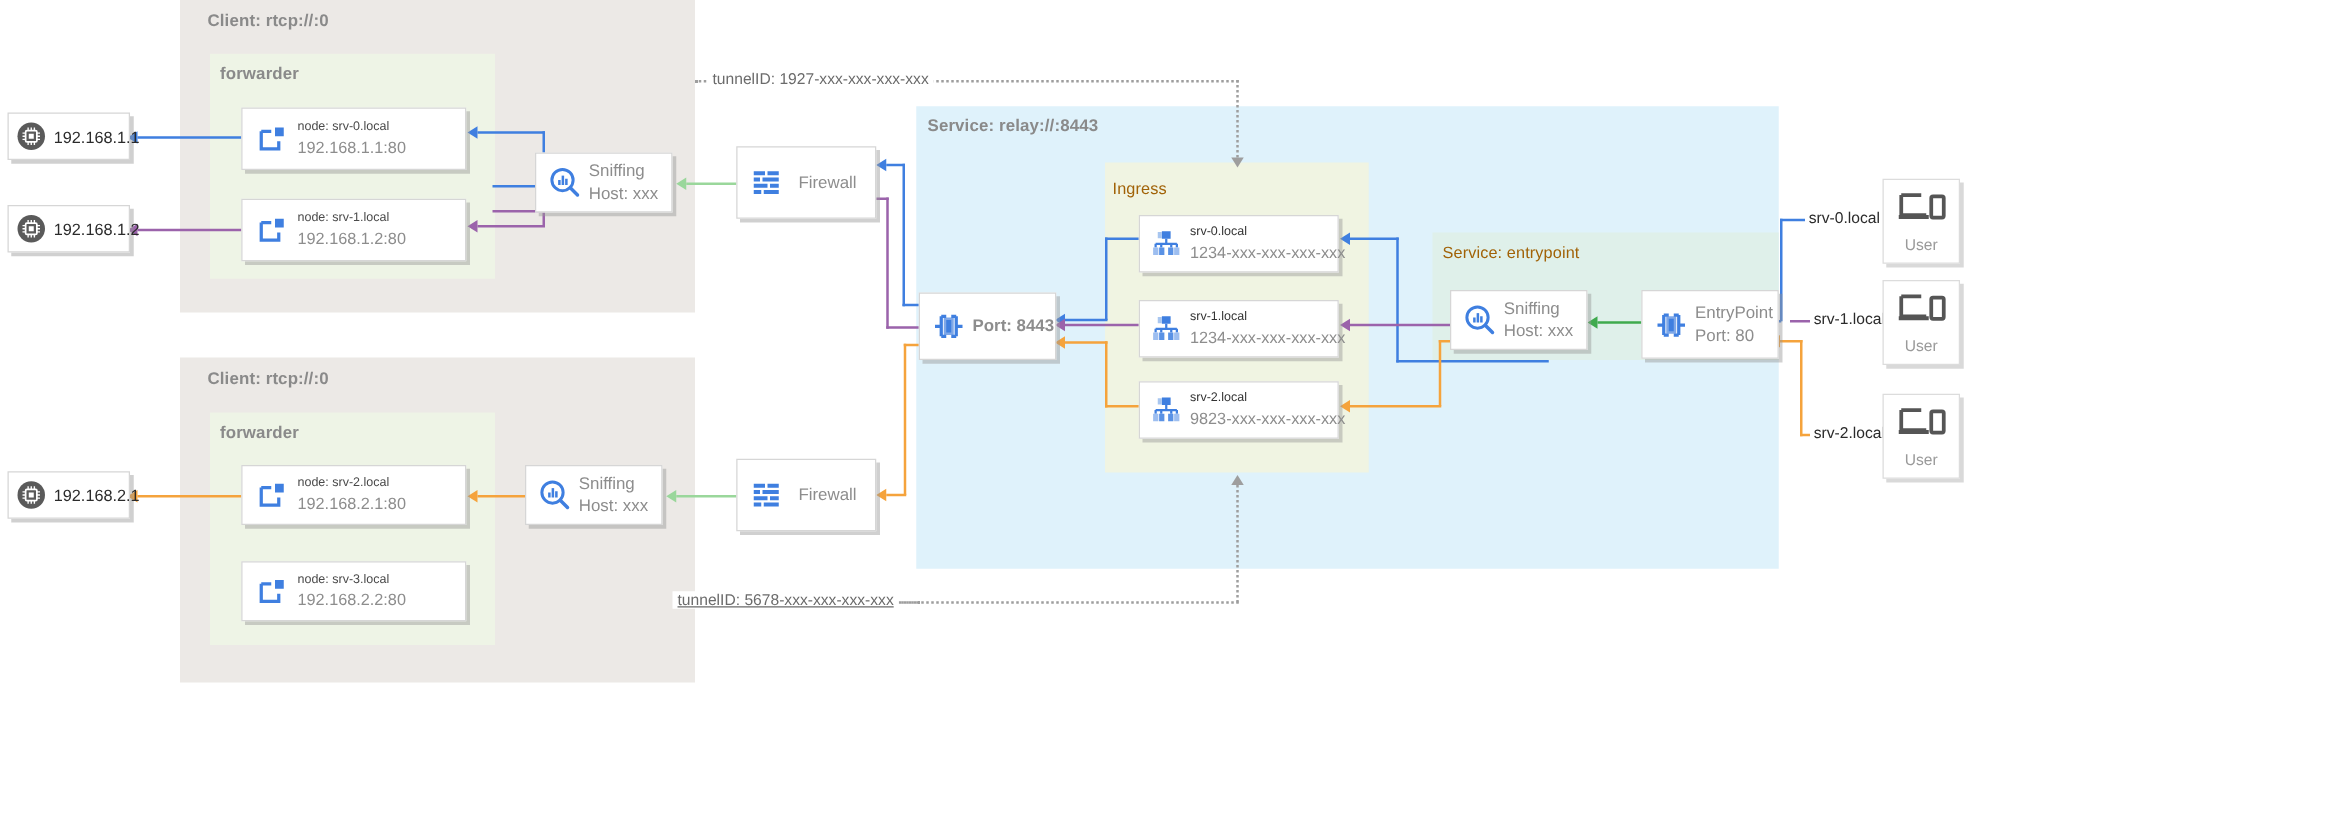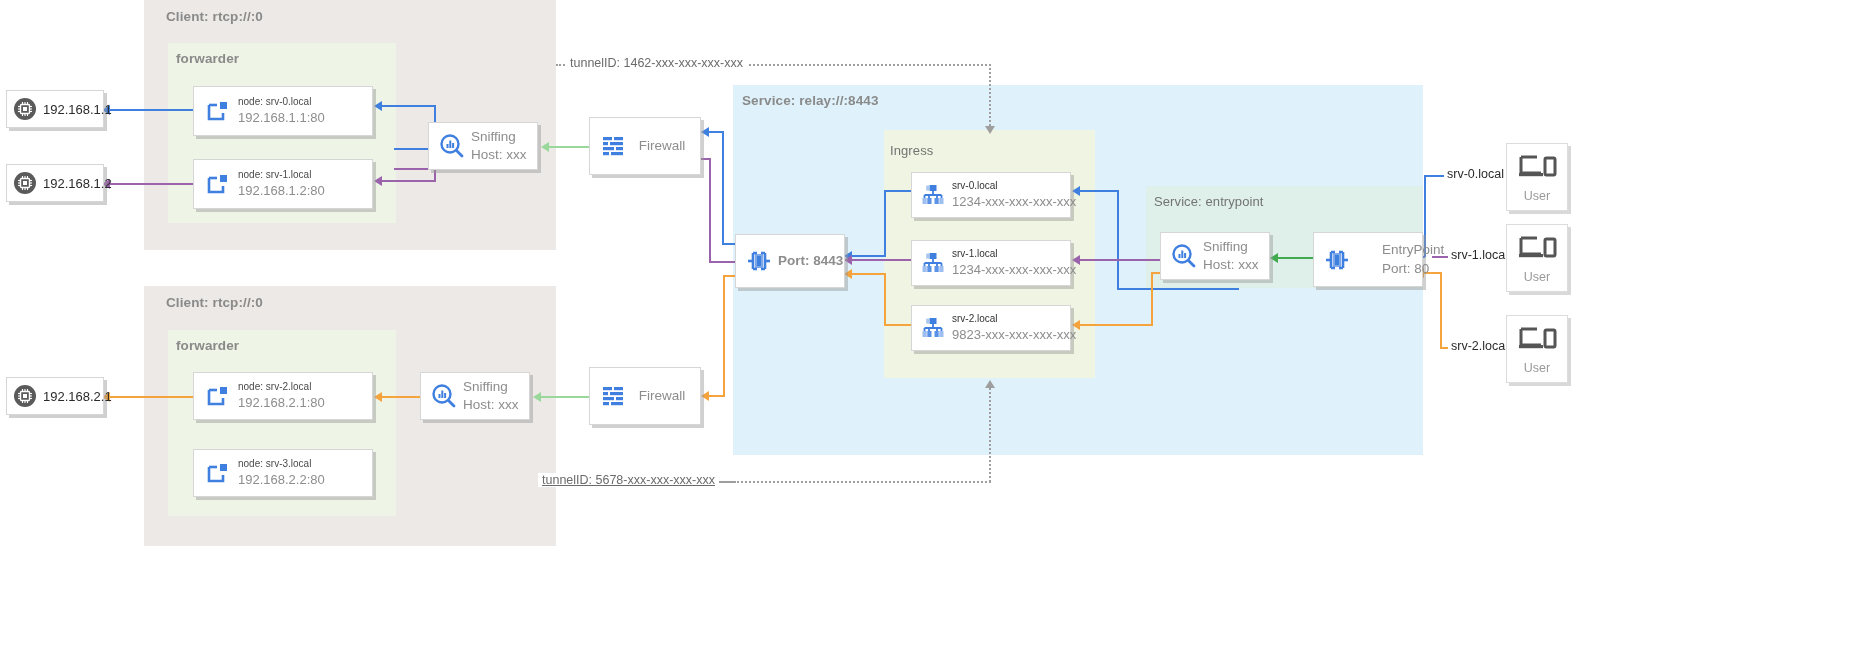--- a/index.html
+++ b/index.html
@@ -2,21 +2,21 @@
 <html><head>
 <meta charset="utf-8">
 <style>
   html,body{margin:0;padding:0;background:#ffffff;}
   body{font-family:"Liberation Sans",sans-serif;}
   #canvas{position:relative;width:1863px;height:651px;overflow:hidden;background:#fff;}
 
   
   .group{position:absolute;box-sizing:border-box;}
   .group-label{position:absolute;font-size:13.5px;font-weight:bold;color:#8a8a8a;letter-spacing:.1px;white-space:nowrap;}
-  .group-label.thin{font-weight:bold;color:#737373;}
+  .group-label.thin{font-weight:bold;color:#a16207;}
   .grp-client{background:#ece9e6;}
   .grp-forwarder{background:#eef4e6;}
   .grp-relay{background:#dff2fb;}
   .grp-ingress{background:#f0f4e2;}
   .grp-entrypoint{background:#dff0ea;}
 
   
   .card{position:absolute;box-sizing:border-box;background:#fff;border:1px solid #d6d6d6;
         box-shadow:3px 3px 0 0 rgba(150,150,150,.45);display:flex;align-items:center;}
   .card .ico{flex:0 0 auto;display:flex;align-items:center;justify-content:center;}
@@ -165,21 +165,21 @@
   <div class="ln lh" style="left:541px;top:396px;width:50px;background:#9ad79b;"></div>
   <div class="arrow ar-l" style="left:533px;top:392px;color:#9ad79b;"></div>
 
   <div class="ln lh" style="left:1278px;top:257px;width:40px;background:#3faa4e;"></div>
   <div class="arrow ar-l" style="left:1270px;top:253px;color:#3faa4e;"></div>
 
   <div class="dotted-h" style="left:556px;top:64px;width:180px;"></div>
   <div class="dotted-h" style="left:716px;top:64px;width:275px;"></div>
   <div class="dotted-v" style="left:989px;top:64px;height:62px;"></div>
   <div class="arrow ar-d" style="left:985px;top:126px;color:#9e9e9e;"></div>
-  <div class="tunnel-label" style="left:566px;top:56px;">tunnelID: 1462-xxx-xxx-xxx-xxx</div>
+  <div class="tunnel-label" style="left:566px;top:56px;">tunnelID: 1927-xxx-xxx-xxx-xxx</div>
 
   <div class="dotted-h" style="left:556px;top:481px;width:180px;"></div>
   <div class="dotted-h" style="left:716px;top:481px;width:275px;"></div>
   <div class="dotted-v" style="left:989px;top:388px;height:94px;"></div>
   <div class="arrow ar-u" style="left:985px;top:380px;color:#9e9e9e;"></div>
   <div class="tunnel-label" style="left:538px;top:473px;text-decoration:underline;">tunnelID: 5678-xxx-xxx-xxx-xxx</div>
 
   <div class="card" style="left:6px;top:90px;width:98px;height:38px;padding:0 6px;">
     <div class="ico" style="width:24px;height:24px;margin-right:6px;">
       <svg width="24" height="24" viewBox="0 0 24 24">
@@ -463,21 +463,21 @@
         <rect x="16.5" y="18" width="4.2" height="6" fill="#5a92e5"></rect>
         <rect x="21.3" y="18" width="4.2" height="6" fill="#9dbef0"></rect>
       </svg>
     </div>
     <div class="txt">
       <div class="l1 dark">srv-2.local</div>
       <div class="l2">9823-xxx-xxx-xxx-xxx</div>
     </div>
   </div>
 
-  <div class="card" style="left:1313px;top:232px;width:110px;height:55px;padding:12px 8px;gap:26px;">
+  <div class="card" style="left:1313px;top:232px;width:110px;height:55px;padding:12px 8px;">
     <div class="ico" style="width:30px;height:30px;margin-right:4px;">
       <svg width="30" height="30" viewBox="0 0 30 30">
         <rect x="11" y="8" width="8" height="14" fill="#7fa8e8"></rect>
         <path d="M9 7 L9 23" stroke="#3f7fe0" stroke-width="2.6" fill="none"></path>
         <path d="M21 7 L21 23" stroke="#3f7fe0" stroke-width="2.6" fill="none"></path>
         <path d="M9 7 L13 7 M9 23 L13 23 M17 7 L21 7 M17 23 L21 23" stroke="#3f7fe0" stroke-width="2.6"></path>
         <rect x="13" y="10" width="4" height="10" fill="#3f7fe0"></rect>
         <line x1="4" y1="15" x2="9" y2="15" stroke="#3f7fe0" stroke-width="2.6"></line>
         <line x1="21" y1="15" x2="26" y2="15" stroke="#3f7fe0" stroke-width="2.6"></line>
       </svg>

